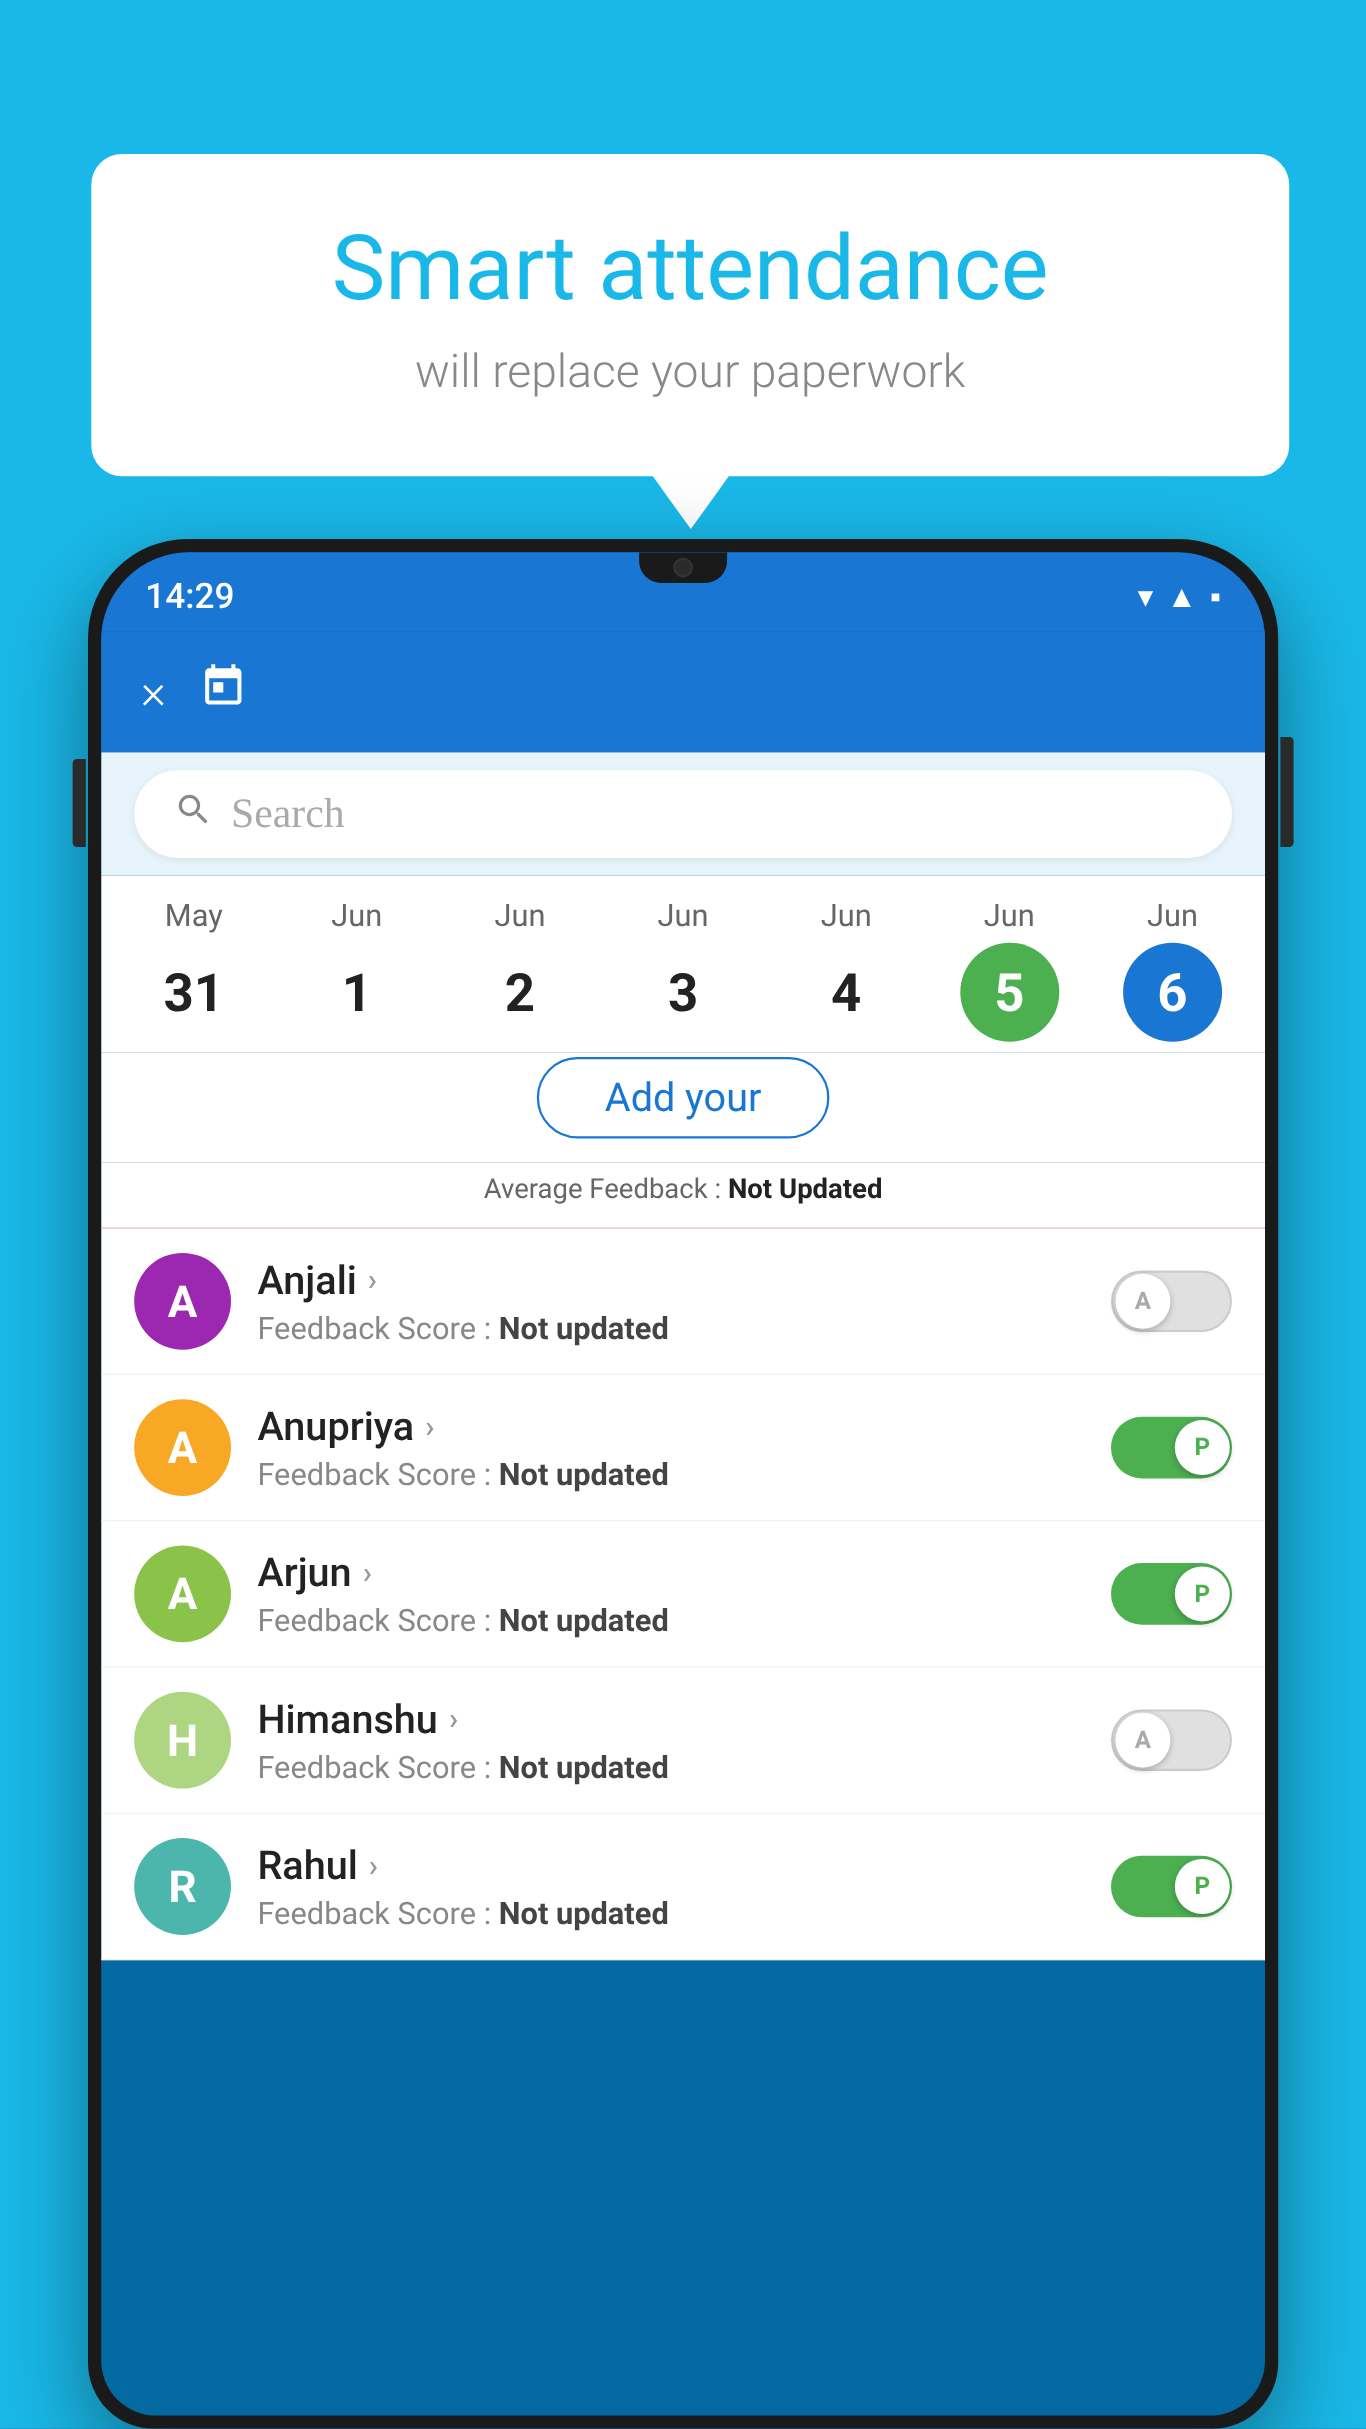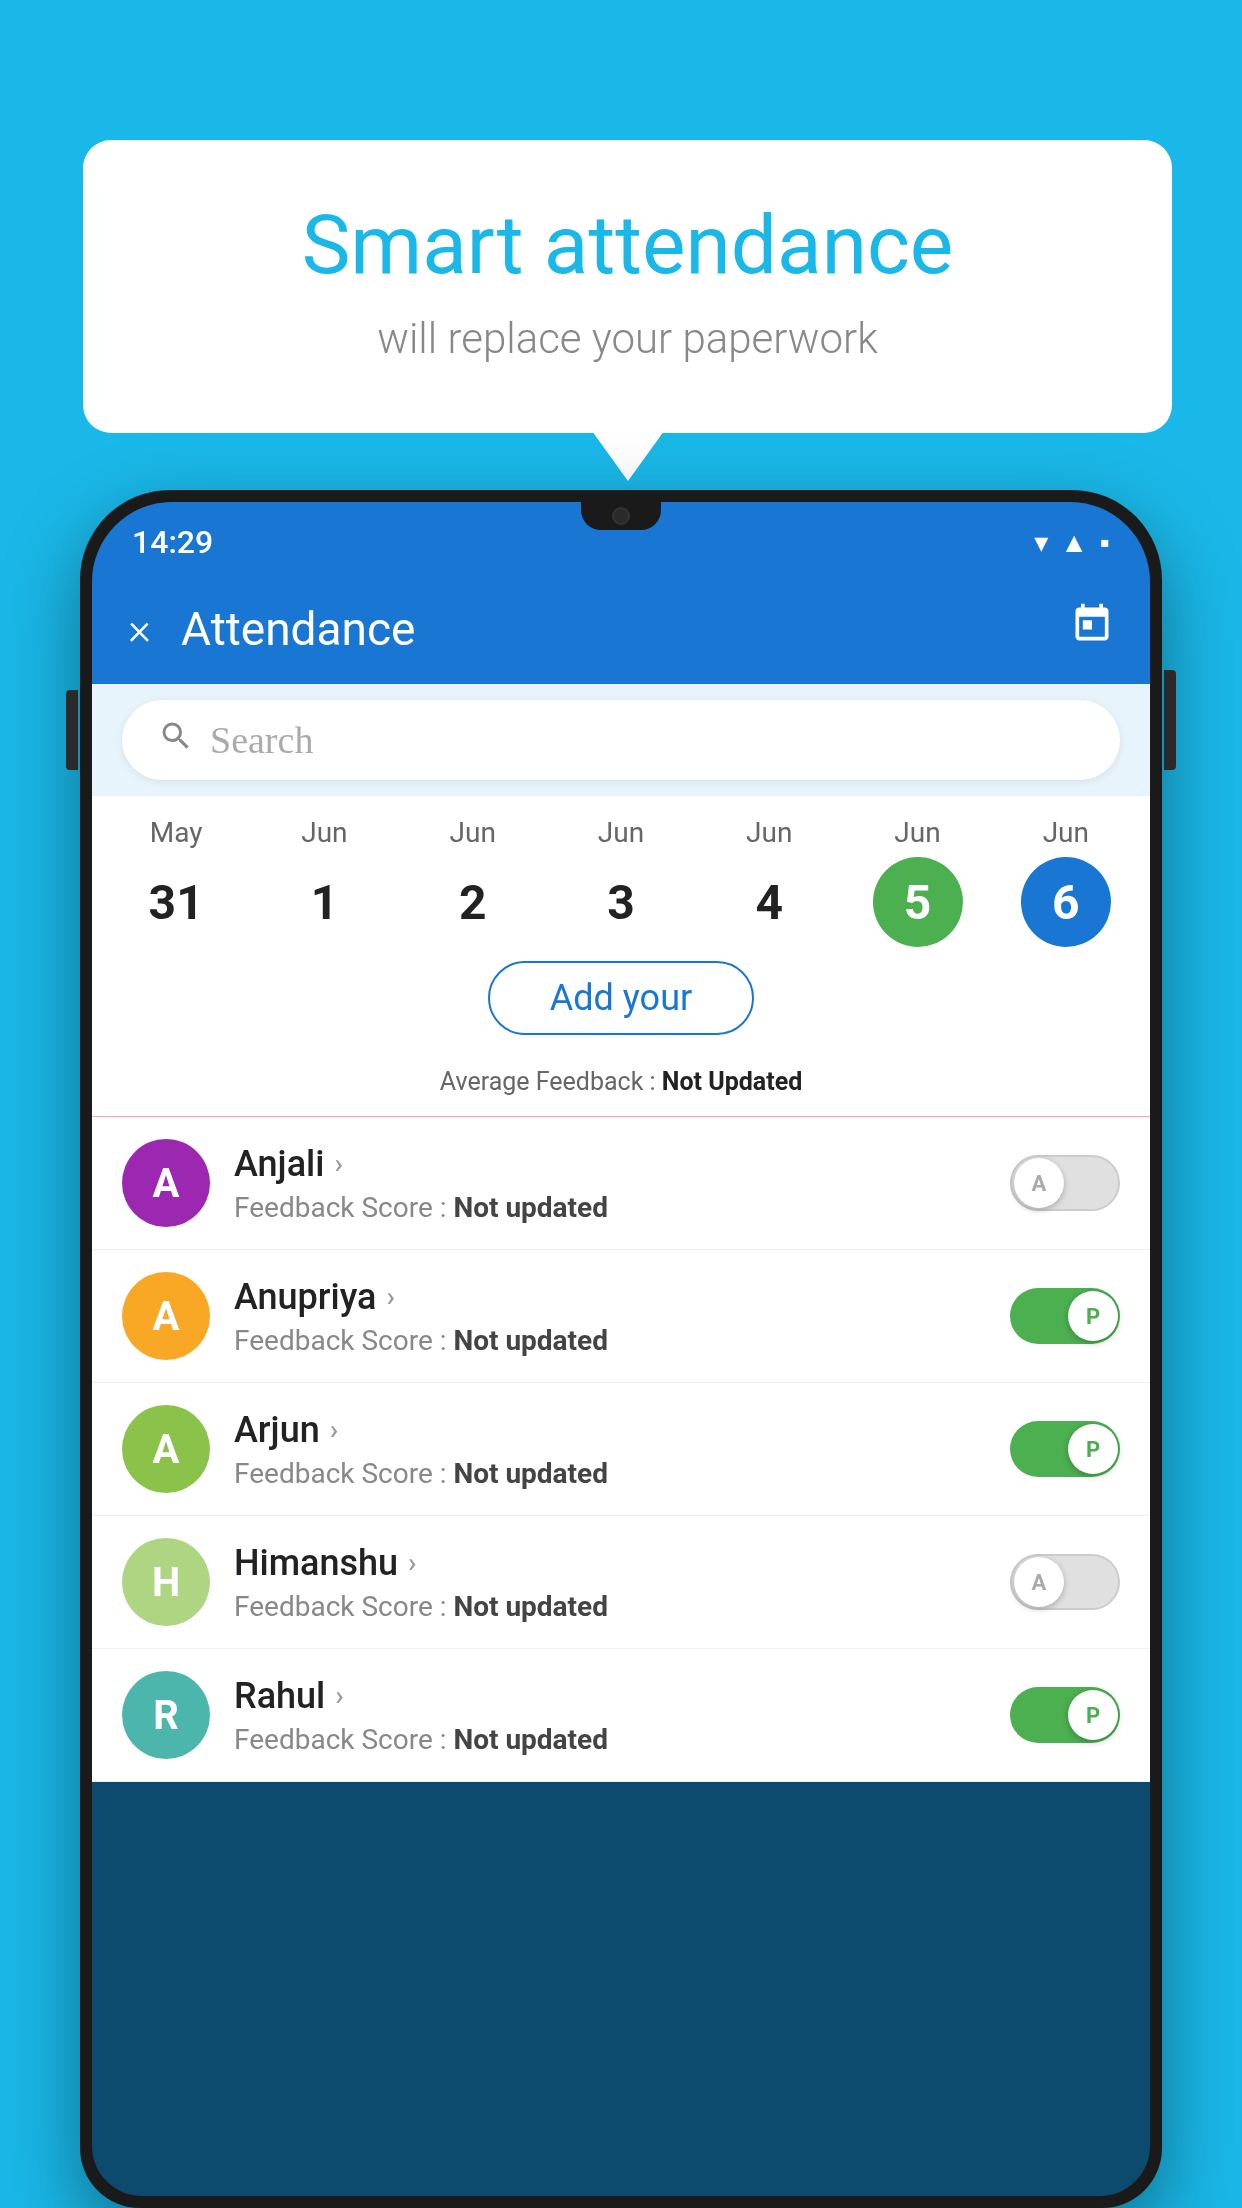--- a/index.html
+++ b/index.html
@@ -57,21 +57,21 @@
       top: 490px;
       left: 80px;
       right: 80px;
       bottom: 0;
       background: #1a1a1a;
       border-radius: 90px 90px 60px 60px;
       padding: 12px;
       box-shadow: 0 30px 80px rgba(0,0,0,0.4);
     }
     .phone-inner {
-      background: #0c4a6e;
+      background: #0369a1;
       border-radius: 80px 80px 50px 50px;
       overflow: hidden;
       height: 100%;
       position: relative;
     }
 
     
     .notch {
       position: absolute;
       top: 0;
@@ -375,21 +375,20 @@
       <div class="status-time">14:29</div>
       <div class="status-icons">
         <span class="status-icon">▾</span>
         <span class="status-icon">▲</span>
         <span class="status-icon">▪</span>
       </div>
     </div>
 
     <div class="app-bar">
       <div class="app-bar-close">×</div>
-      <div class="app-bar-title">Attendance</div>
       <div class="app-bar-calendar">
         <svg width="44" height="44" viewBox="0 0 24 24" fill="white">
           <path d="M19 3h-1V1h-2v2H8V1H6v2H5c-1.1 0-2 .9-2 2v14c0 1.1.9 2 2 2h14c1.1 0 2-.9 2-2V5c0-1.1-.9-2-2-2zm0 16H5V8h14v11zM7 10h5v5H7z"></path>
         </svg>
       </div>
     </div>
 
     <div class="search-container">
       <div class="search-bar">
         <span class="search-icon-svg">

